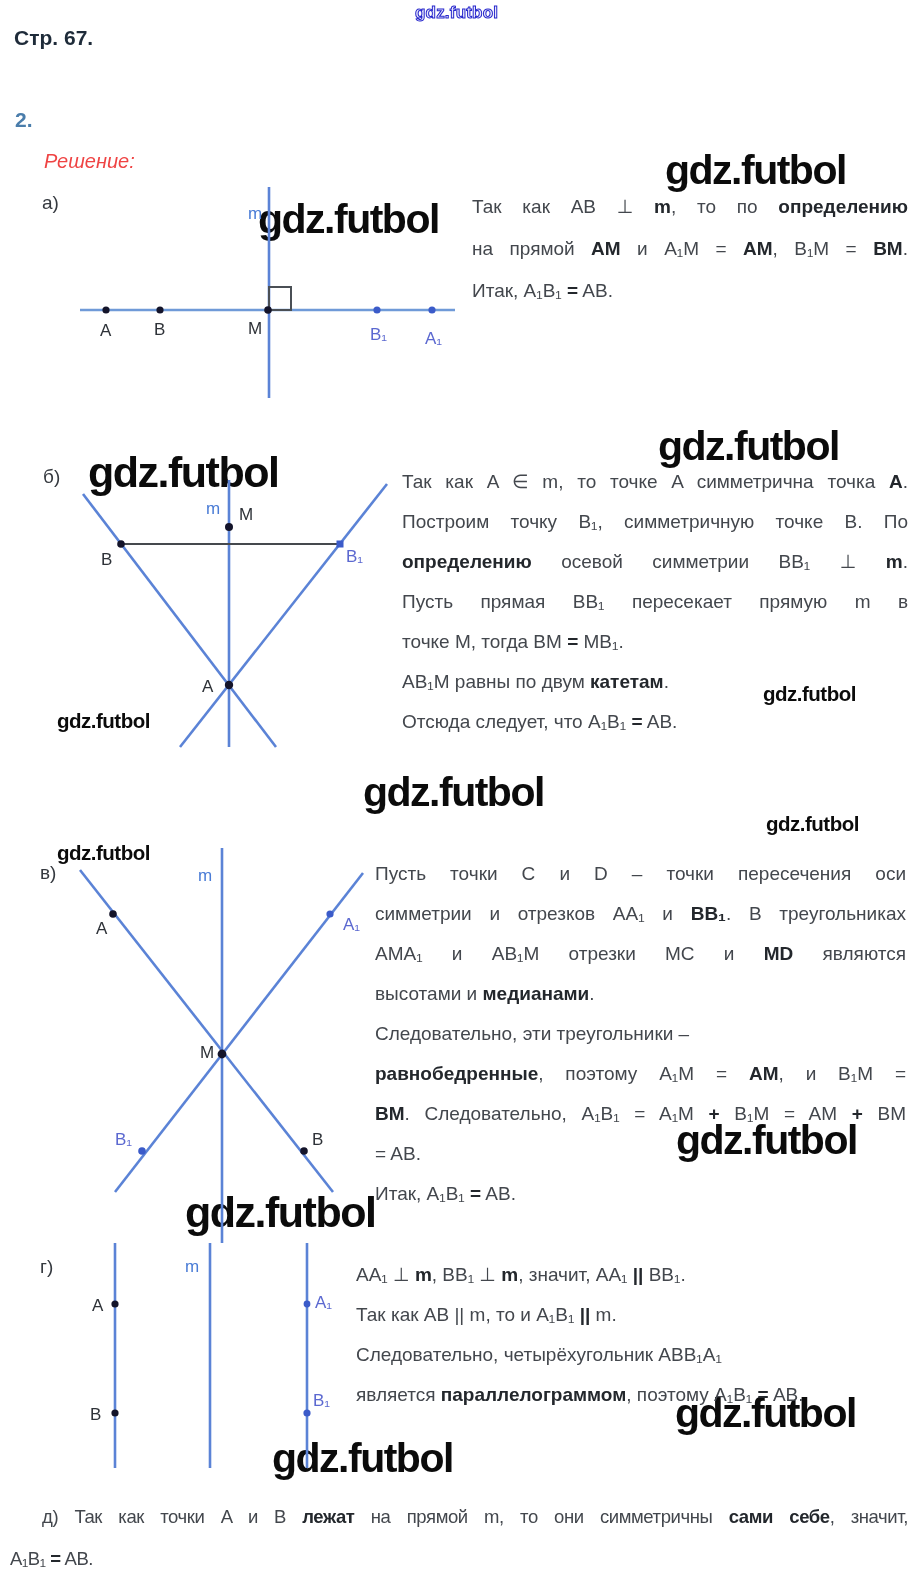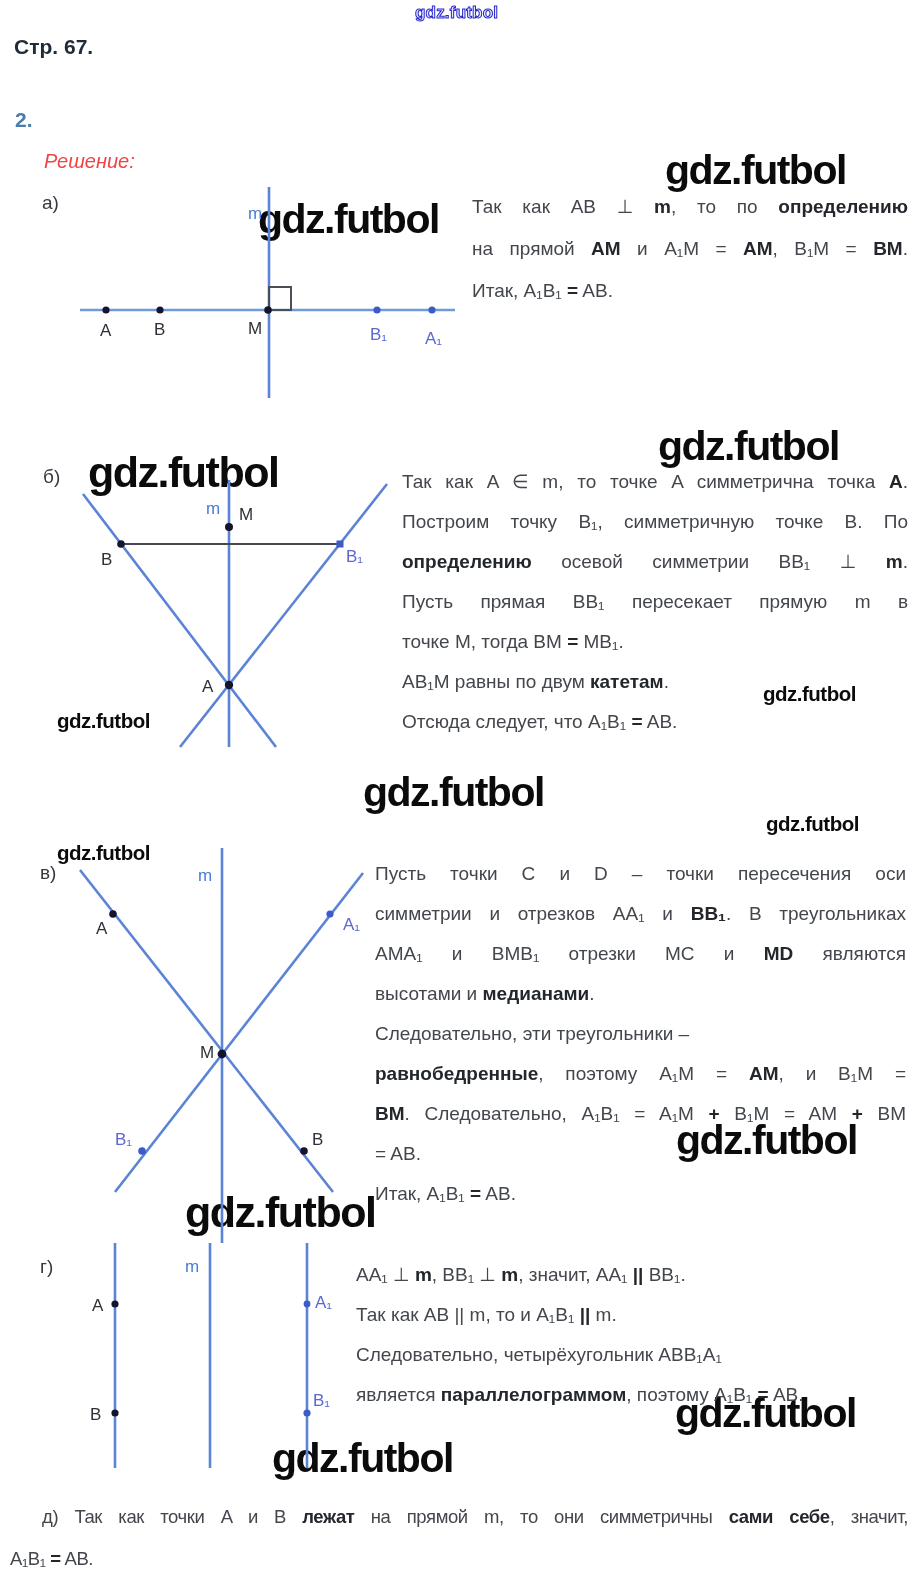--- a/index.html
+++ b/index.html
@@ -2,21 +2,21 @@
 <html style="--accent-blue: #4a7dab; --title-dark: #1e2b39; --body-text: #43474d; --diagram-blue: #5b83d6; --diagram-blue-light: #6f9ad8; --label-blue: #5b68d0; --m-label-blue: #4a7cd6; --point-dark: #14142a; --point-blue: #3b5bc9; --watermark-black: #0b0b0b; --watermark-outline: #2626cc;"><head>
 <meta charset="utf-8">
 <style>
   html,body{margin:0;padding:0;background:#fff;}
   .page{
     position:relative;width:923px;height:1575px;background:#ffffff;
     font-family:"Liberation Sans","DejaVu Sans",sans-serif;
     color:var(--body-text,#43474d);overflow:hidden;
   }
   
-  .page-title{position:absolute;left:14px;top:35px;font-size:21px;font-weight:700;color:var(--title-dark,#1e2b39);}
+  .page-title{position:absolute;left:14px;top:26px;font-size:21px;font-weight:700;color:var(--title-dark,#1e2b39);}
   .problem-number{position:absolute;left:15px;top:108px;font-size:21px;font-weight:700;color:var(--accent-blue,#4a7dab);}
   .solution-label{position:absolute;left:44px;top:150px;font-size:20px;font-style:italic;color:#ef4444;}
   .sec-label{position:absolute;font-size:19px;color:#35393f;}
   
   .tcol{position:absolute;font-size:19px;}
   .tline{min-height:1em;}
   .tline.just{text-align:justify;text-align-last:justify;}
   .tcol b{font-weight:700;color:#23272c;}
   .sec-d{letter-spacing:-0.4px;font-size:18.5px;}
   .sec-d .tline:first-child{padding-left:32px;}
@@ -127,21 +127,21 @@
     <text class="dlabel dlabel-m" x="168" y="36">m</text>
     <text class="dlabel" x="66" y="89">A</text>
     <text class="dlabel" x="170" y="213">M</text>
     <text class="dlabel" x="282" y="300">B</text>
     <text class="dlabel dlabel-blue" x="85" y="300">B₁</text>
     <text class="dlabel dlabel-blue" x="313" y="85">A₁</text>
   </svg>
   <div class="tcol" style="left:375px;top:854px;width:531px;line-height:40px">
       <div class="tline just"><span>Пусть точки C и D – точки пересечения оси</span></div>
       <div class="tline just"><span>симметрии и отрезков AA₁ и </span><b>BB₁</b><span>. В треугольниках</span></div>
-      <div class="tline just"><span>AMA₁ и BMB₁ отрезки MC и </span><b>MD</b><span> являются</span></div>
+      <div class="tline just"><span>AMA₁ и AB₁M отрезки MC и </span><b>MD</b><span> являются</span></div>
       <div class="tline"><span>высотами и </span><b>медианами</b><span>.</span></div>
       <div class="tline"><span>Следовательно, эти треугольники –</span></div>
       <div class="tline just"><b>равнобедренные</b><span>, поэтому A₁M = </span><b>AM</b><span>, и B₁M =</span></div>
       <div class="tline just"><b>BM</b><span>. Следовательно, A₁B₁ = A₁M </span><b>+</b><span> B₁M = AM </span><b>+</b><span> BM</span></div>
       <div class="tline"><span>= AB.</span></div>
       <div class="tline"><span>Итак, A₁B₁ </span><b>=</b><span> AB.</span></div>
     </div>
 
   <div class="sec-label" style="left:40px;top:1256px">г)</div>
   <svg class="diagram" style="left:30px;top:1240px" width="330" height="232" viewBox="0 0 330 232">

